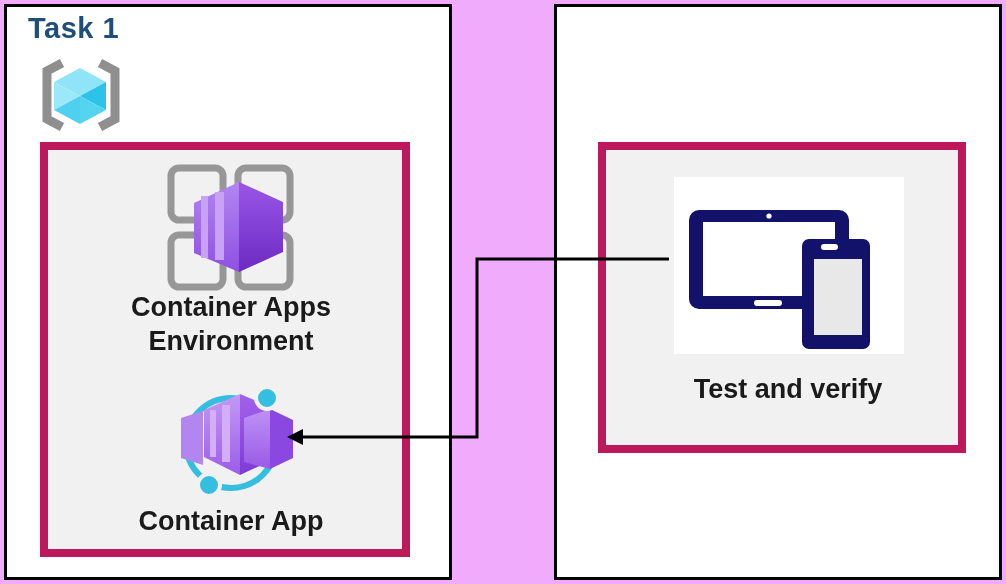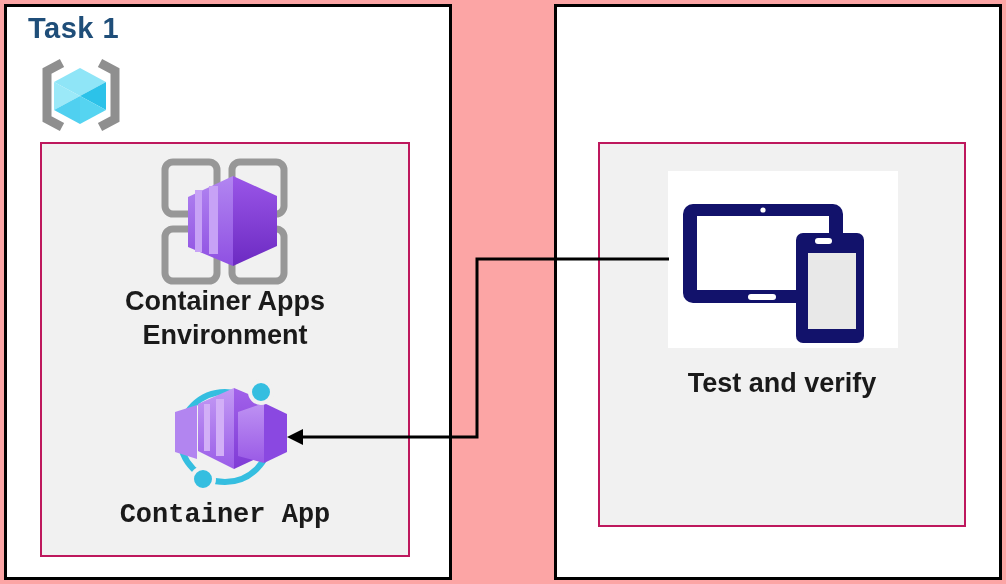--- a/index.html
+++ b/index.html
@@ -1,49 +1,49 @@
 <!DOCTYPE html>
 <html><head>
 <meta charset="utf-8">
 <style>
   html,body{margin:0;padding:0;background:#ffffff;}
   .canvas{
-    position:relative;width:1006px;height:584px;background:#fca5a5;
+    position:relative;width:1006px;height:584px;background:#f0abfc;
     font-family:"Liberation Sans",sans-serif;overflow:hidden;
   }
   .task-box{
     position:absolute;top:4px;width:448px;height:576px;background:#ffffff;
     border:3px solid #000;box-sizing:border-box;
   }
   #task1{left:4px;}
   #task2{left:554px;}
   .task-title{
     position:absolute;margin:0;font-size:29px;font-weight:700;color:#1F4E79;
     letter-spacing:0.5px;white-space:nowrap;
   }
   #task1 .task-title{left:21px;top:5px;}
   #task2 .task-title{left:25px;top:5px;}
   .rg-icon{position:absolute;left:28px;top:48px;width:92px;height:80px;}
   .rg-name{
     position:absolute;left:126px;top:62px;font-size:32px;font-weight:700;
     color:#111;white-space:nowrap;
   }
   .inner-box{
-    position:absolute;background:#F1F1F1;border:2px solid #be185d;box-sizing:border-box;padding-left:12px;
+    position:absolute;background:#F1F1F1;border:8px solid #be185d;box-sizing:border-box;padding-left:12px;
   }
   #inner1{left:33px;top:135px;width:370px;height:415px;}
-  #inner2{left:41px;top:135px;width:368px;height:385px;}
+  #inner2{left:41px;top:135px;width:368px;height:311px;}
   .env-icon{position:absolute;left:116px;top:11px;width:132px;height:132px;}
   .app-icon{position:absolute;left:126px;top:232px;width:124px;height:118px;}
   .node-label{
     position:absolute;left:0;font-size:27px;font-weight:700;color:#1A1A1A;
     text-align:center;line-height:34px;
   }
   #env-label{top:140px;width:366px;}
-  #app-label{top:354px;width:366px;font-family:Liberation Mono, monospace;}
+  #app-label{top:354px;width:366px;}
   #test-label{top:222px;width:364px;}
   .icon-plate{
     position:absolute;left:68px;top:27px;width:230px;height:177px;background:#ffffff;
   }
   .devices-icon{position:absolute;left:0;top:0;width:230px;height:177px;}
   .connector{
     position:absolute;left:0;top:0;width:1006px;height:584px;
     pointer-events:none;z-index:5;
   }
 </style>

